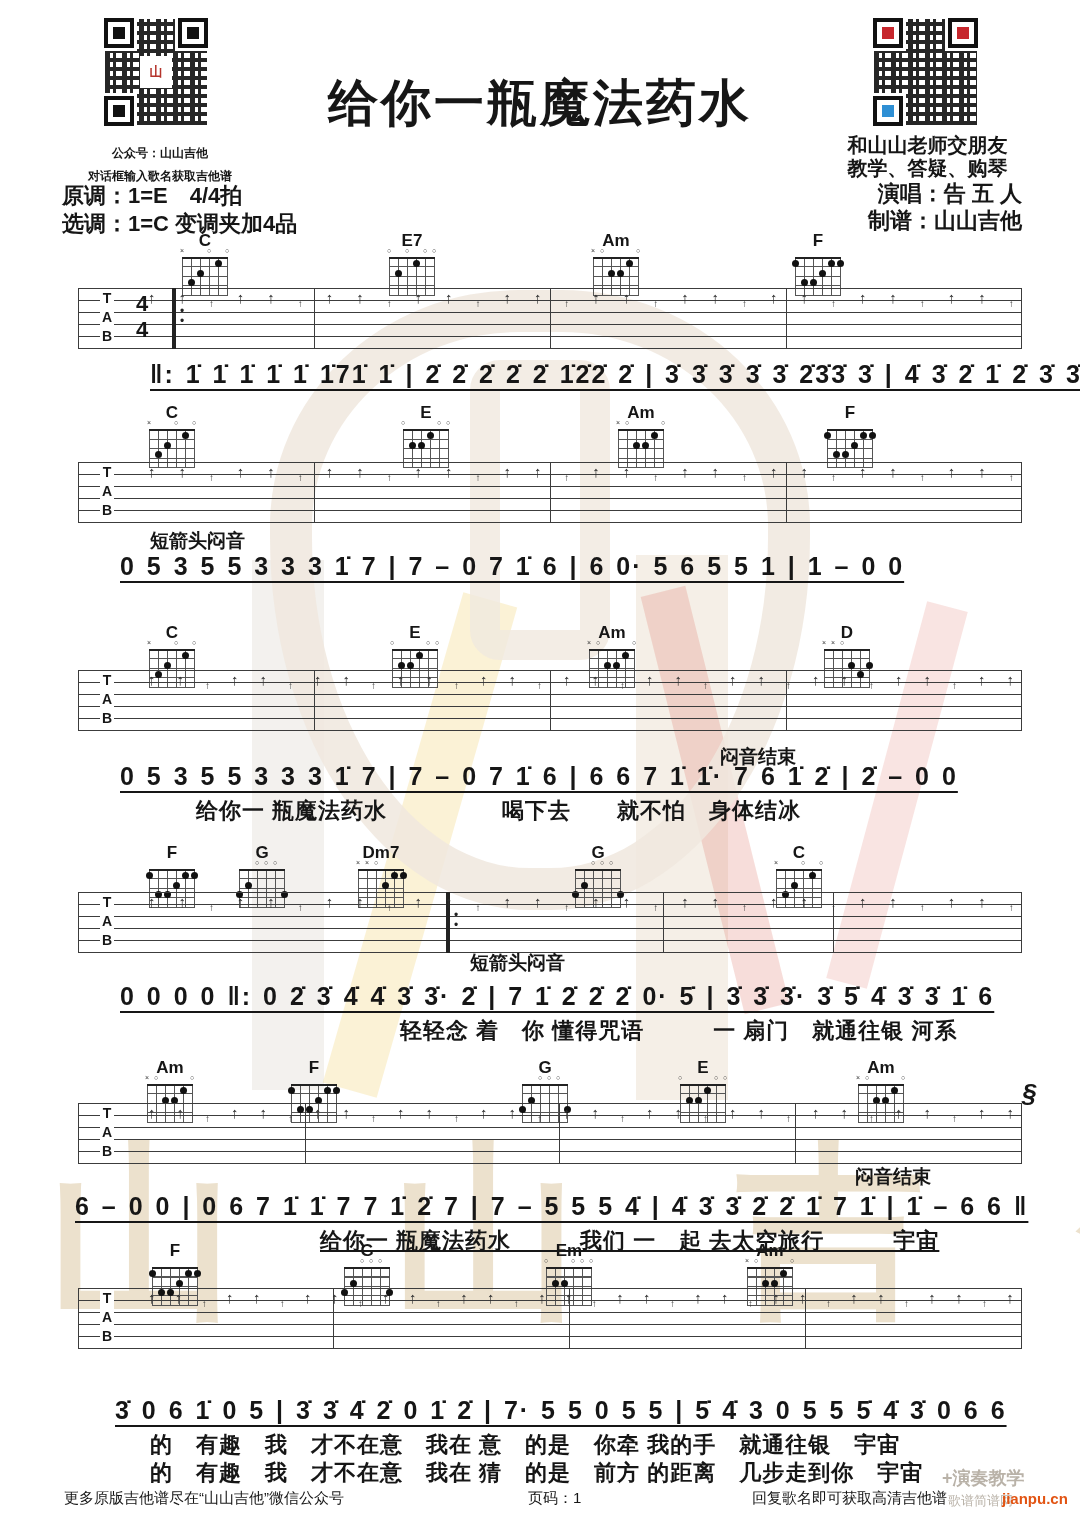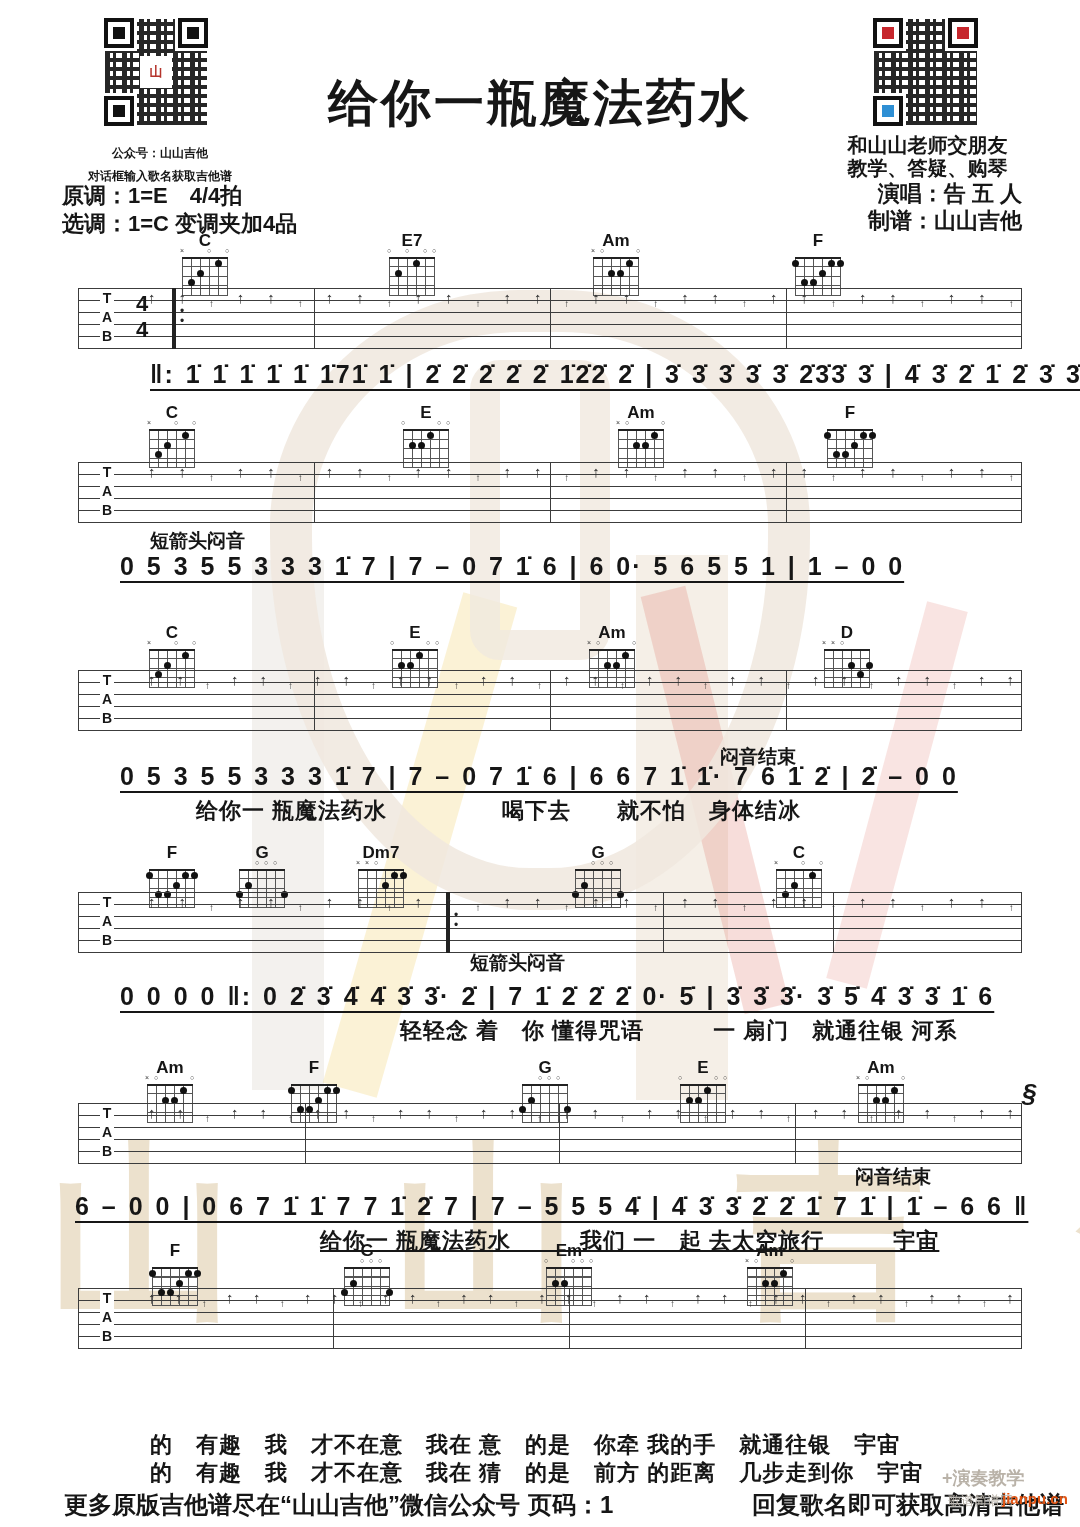--- a/index.html
+++ b/index.html
@@ -68,21 +68,21 @@
   .arrows span:nth-child(3n){font-size:10px;padding-top:9px;}
 
   
   .numbers{position:absolute;font-size:25px;font-weight:bold;letter-spacing:2px;word-spacing:2px;
      text-decoration:underline;text-decoration-thickness:1.5px;text-underline-offset:6px;white-space:nowrap;}
   .lyrics{position:absolute;font-size:22px;font-weight:bold;letter-spacing:1px;white-space:nowrap;}
   .mutelabel{position:absolute;font-size:19px;font-weight:bold;}
   .segno{position:absolute;font-size:26px;font-weight:bold;font-style:italic;}
 
   
-  .footer{position:absolute;top:1489px;font-size:24px;font-weight:bold;white-space:nowrap;}
+  .footer{position:absolute;top:1489px;font-size:15px;font-weight:normal;white-space:nowrap;}
 </style>
 </head>
 <body>
 
 <div id="page">
 
   <div class="layer" id="wm-layer">
     <div class="wm-stripe" style="left:252px;top:560px;width:72px;height:530px;background:rgba(214,208,198,.30);"></div>
     <div class="wm-stripe" style="left:392px;top:590px;width:56px;height:510px;background:rgba(238,205,90,.25);transform:rotate(16deg);"></div>
     <div class="wm-stripe" style="left:636px;top:555px;width:92px;height:545px;background:rgba(236,226,211,.55);"></div>
@@ -705,20 +705,21 @@
           <span>↑</span>
           <span>↑</span>
           <span>↑</span>
           <span>↑</span>
           <span>↑</span>
           <span>↑</span>
           <span>↑</span>
           <span>↑</span>
         </div>
     </div>
+    <div class="numbers" style="left:115px;top:1396px;">3̇ 0 6 1̇ 0 5 | 3̇ 3̇ 4̇ 2̇ 0 1̇ 2̇ | 7· 5 5 0 5 5 | 5̇ 4̇ 3 0 5 5 5̇ 4̇ 3̇ 0 6 6</div>
     <div class="lyrics" style="left:150px;top:1430px;">的　有趣　我　才不在意　我在 意　的是　你牵 我的手　就通往银　宇宙</div>
     <div class="lyrics" style="left:150px;top:1458px;">的　有趣　我　才不在意　我在 猜　的是　前方 的距离　几步走到你　宇宙</div>
 
     <div class="footer" style="left:64px;">更多原版吉他谱尽在“山山吉他”微信公众号</div>
     <div class="footer" style="left:528px;">页码：1</div>
     <div class="footer" style="left:752px;">回复歌名即可获取高清吉他谱</div>
 
     <div class="wm-small" style="left:942px;top:1466px;font-size:18px;font-weight:bold;">+演奏教学</div>
     <div class="wm-small" style="left:948px;top:1492px;font-size:13px;">歌谱简谱网</div>
     <div class="wm-small wm-orange" style="left:1002px;top:1490px;font-size:15px;">jianpu.cn</div>

